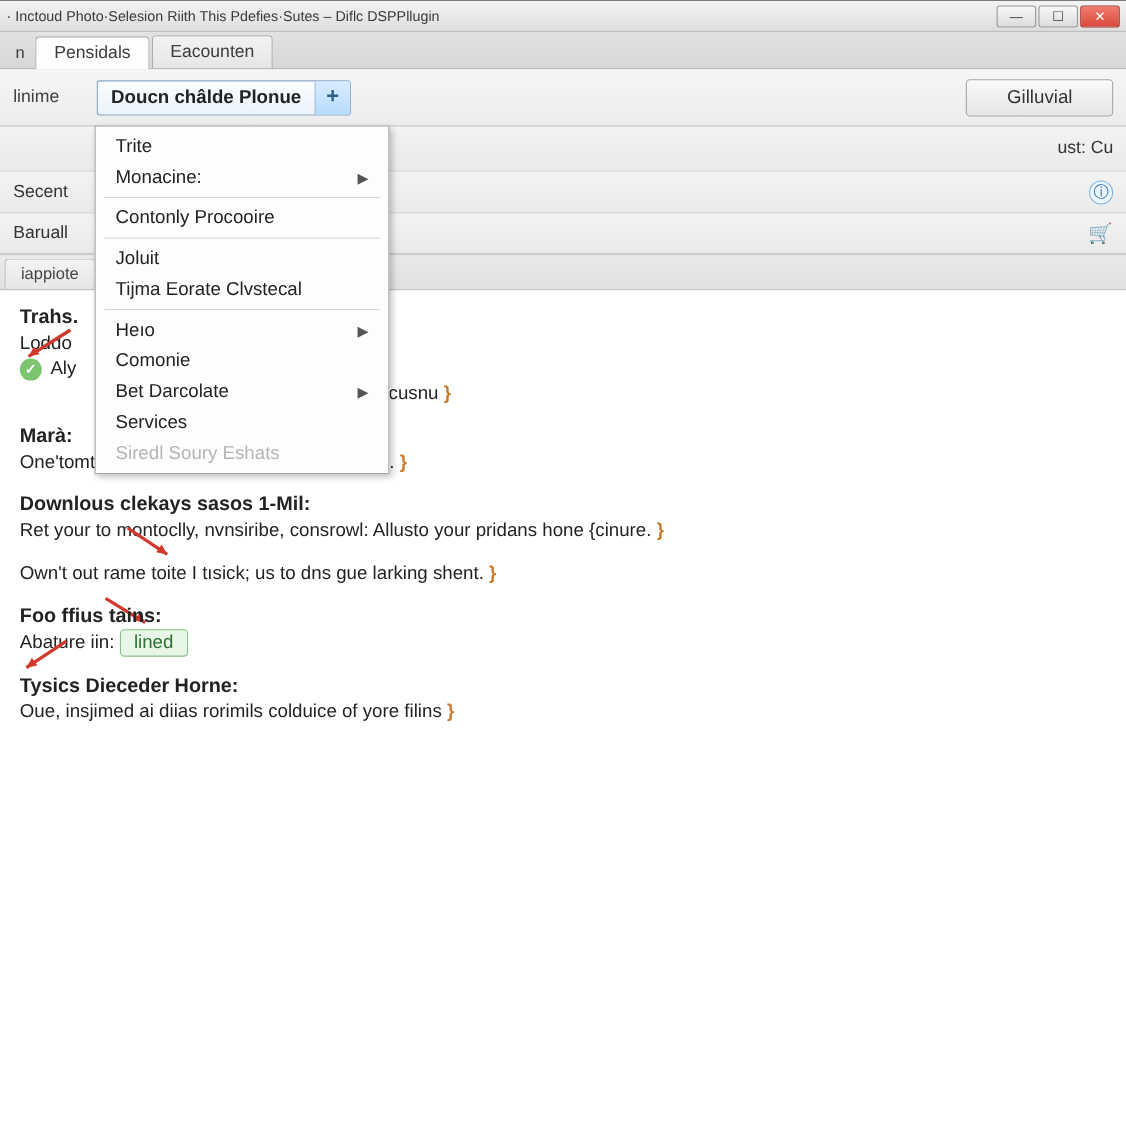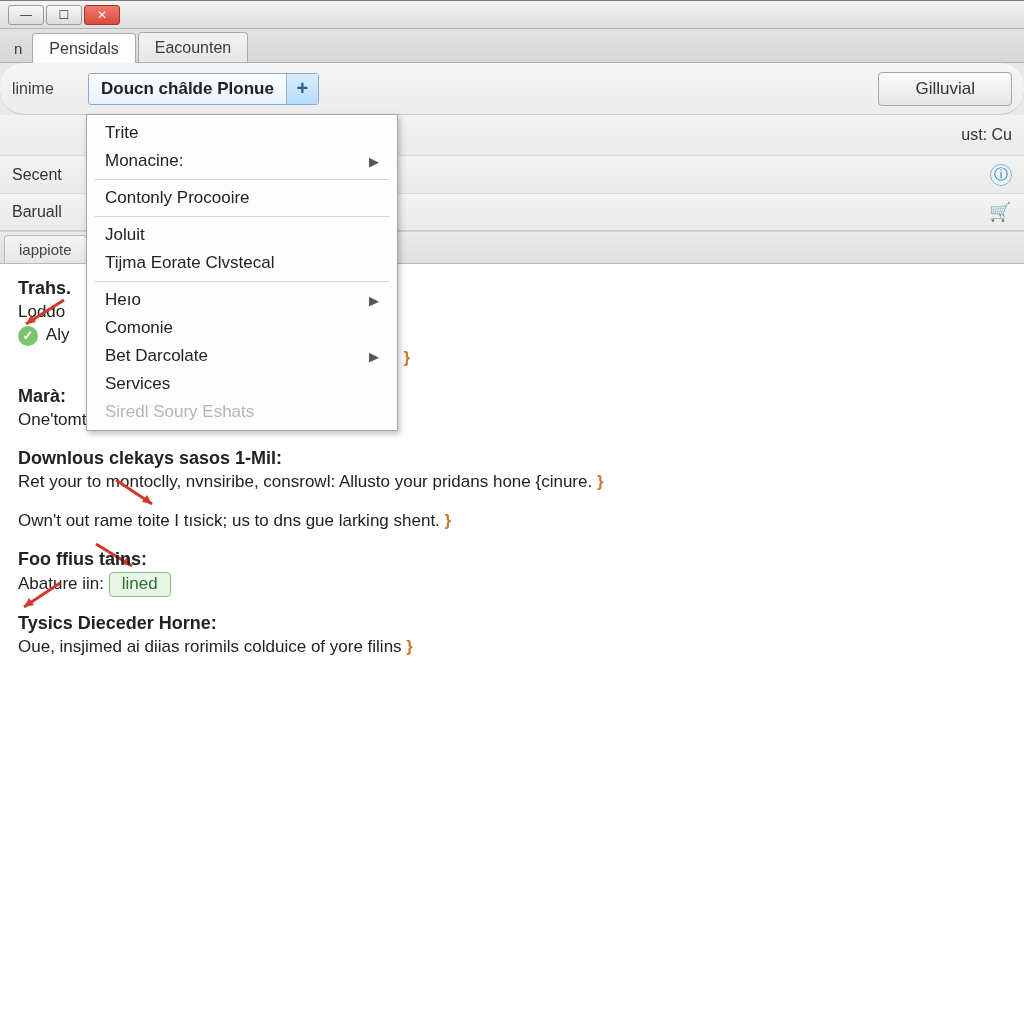--- a/index.html
+++ b/index.html
@@ -69,21 +69,20 @@
   
   
   .toolbar {
     height: 52px;
     display: flex;
     align-items: center;
     padding: 0 12px;
     background: linear-gradient(#f6f6f7,#ececed);
     border-bottom: 1px solid #c8c8c9;
     position: relative;
-    border-radius: 24px;
   }
   .toolbar-label { font-size: 16px; color:#404040; margin-right: 12px; width: 64px;}
   .dropdown-trigger {
     display:flex;align-items:center;
     border: 1px solid #8aa9cc;
     border-radius: 3px;
     background: linear-gradient(#fbfdff,#eaf2fb);
     height: 32px;
   }
   .dropdown-trigger span.lbl {
@@ -181,21 +180,21 @@
     position:absolute;
     width:60px;height:36px;
     pointer-events:none;
   }
   
   
   .menu {
     position:absolute;
     left: 86px;
     top: 104px; 
-    width: 312px;
+    width: 268px;
     background:#fdfdfd;
     border:1px solid #a6a6a7;
     box-shadow: 2px 3px 6px rgba(0,0,0,.25);
     padding: 4px 0;
     z-index: 50;
   }
   .menu-item {
     padding: 4px 18px;
     font-size: 17px;
     color:#222;
@@ -208,20 +207,21 @@
   
   
   .menu { top: 113px; left: 86px; }
 </style>
 </head>
 <body>
 
 <div class="window">
 
   <div class="titlebar">
+    <span class="titlebar-text">· Inctoud Photo·Selesion Riith This Pdefies·Sutes – Diflc DSPPllugin</span>
     <div class="win-controls">
       <div class="win-btn">—</div>
       <div class="win-btn">☐</div>
       <div class="win-btn close">✕</div>
     </div>
   </div>
 
   <div class="tabstrip">
     <span class="tab-frag">n</span>
     <div class="tab active">Pensidals</div>

